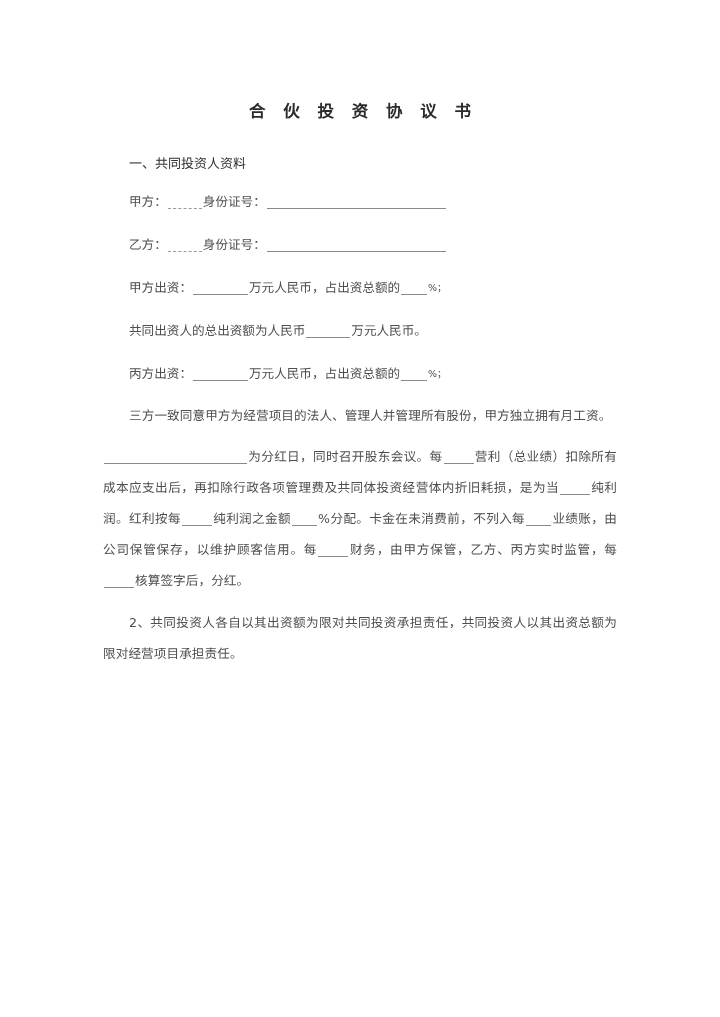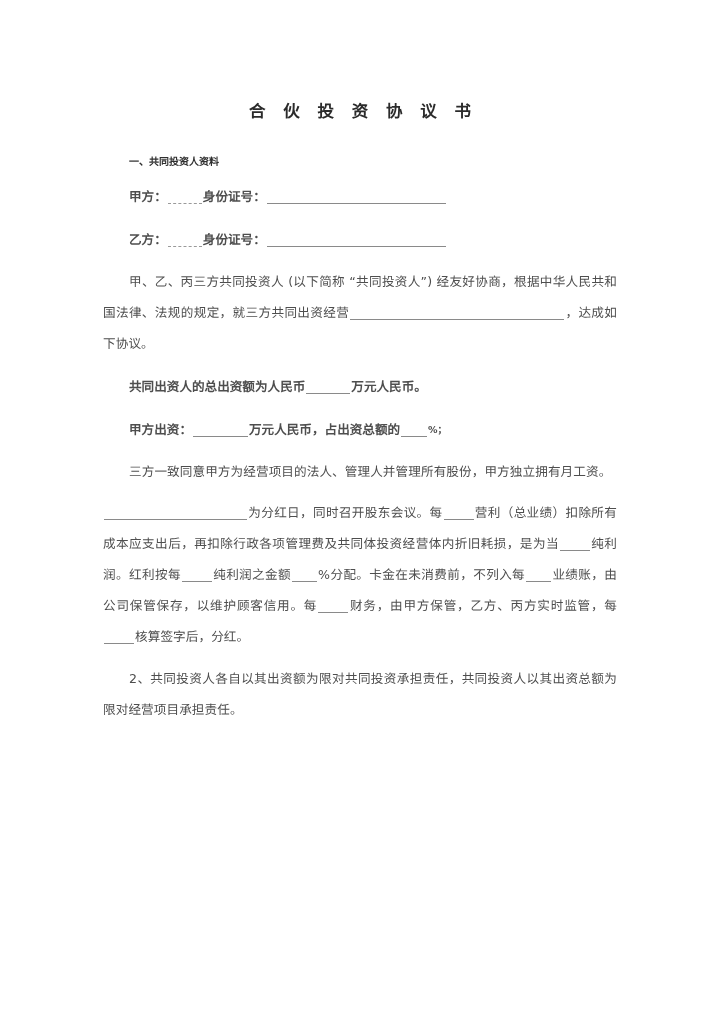--- a/index.html
+++ b/index.html
@@ -36,43 +36,43 @@
     font-size: 16.5px;
     font-weight: bold;
     color: #2b2b2b;
     letter-spacing: 6px;
     text-indent: 6px;
     line-height: 1.4;
   }
 
   
   .section-heading {
-    font-size: 10px;
-    font-weight: bold;
+    font-size: 13px;
+    font-weight: normal;
     color: #2f2f2f;
     margin: 0;
     padding-left: 26px;
     line-height: 1.5;
   }
   .heading-1 { padding-top: 31px; }
   .heading-2 { padding-top: 26px; }
   .heading-3 { padding-top: 27px; }
 
   
   .para {
     font-size: 12.6px;
     color: #4e4e4e;
     line-height: 31px;
     margin: 0;
     text-align: justify;
     text-justify: inter-ideograph;
     letter-spacing: 0.1px;
   }
   .indent { text-indent: 26px; }
-  .gap-row { padding-top: 12px; font-weight: bold; }
+  .gap-row { padding-top: 12px; }
   .gap-small { padding-top: 10px; }
   .gap-mid { padding-top: 11px; }
 
   
   .line-row {
     font-size: 12.6px;
     color: #4e4e4e;
     line-height: 31px;
     margin: 0;
     padding-left: 26px;
@@ -121,34 +121,34 @@
 
   <div class="line-row gap-row">
     <span>甲方：</span><span class="blank-dash w-name-a"></span><span>身份证号：</span><span class="blank w-id-a"></span>
   </div>
 
   <div class="line-row gap-row">
     <span>乙方：</span><span class="blank-dash w-name-b"></span><span>身份证号：</span><span class="blank w-id-b"></span>
   </div>
 
 
-  <p class="para indent gap-mid">
-    <span>甲、乙、丙三方共同投资人 (以下简称 “共同投资人”) 经友好协商，根据中华人民共和国法律、法规的规定，就三方共同出资经营</span><span class="blank w-biz"></span><span>，达成如下协议。</span>
-  </p>
 
+
+  <div class="line-row gap-row">
+    <span>甲方出资：</span><span class="blank w-amount"></span><span>万元人民币，占出资总额的</span><span class="blank w-pct"></span><span class="pct">%；</span>
+  </div>
 
   <div class="line-row gap-row">
     <span>共同出资人的总出资额为人民币</span><span class="blank w-total"></span><span>万元人民币。</span>
   </div>
 
+
   <div class="line-row gap-row">
-    <span>甲方出资：</span><span class="blank w-amount"></span><span>万元人民币，占出资总额的</span><span class="blank w-pct"></span><span class="pct">%；</span>
+    <span>丙方出资：</span><span class="blank w-amount"></span><span>万元人民币，占出资总额的</span><span class="blank w-pct"></span><span class="pct">%；</span>
   </div>
-
-
 
   <p class="para indent gap-mid">三方一致同意甲方为经营项目的法人、管理人并管理所有股份，甲方独立拥有月工资。</p>
 
   <p class="para gap-small">
     <span class="blank w-date"></span><span>为分红日，同时召开股东会议。每</span><span class="blank w-short"></span><span>营利（总业绩）扣除所有成本应支出后，再扣除行政各项管理费及共同体投资经营体内折旧耗损，是为当</span><span class="blank w-short"></span><span>纯利润。红利按每</span><span class="blank w-short"></span><span>纯利润之金额</span><span class="blank w-xshort"></span><span>%分配。卡金在未消费前，不列入每</span><span class="blank w-xshort"></span><span>业绩账，由公司保管保存，以维护顾客信用。每</span><span class="blank w-short"></span><span>财务，由甲方保管，乙方、丙方实时监管，每</span><span class="blank w-short"></span><span>核算签字后，分红。</span>
   </p>
 
 
 
   <p class="para indent gap-mid">2、共同投资人各自以其出资额为限对共同投资承担责任，共同投资人以其出资总额为限对经营项目承担责任。</p>

